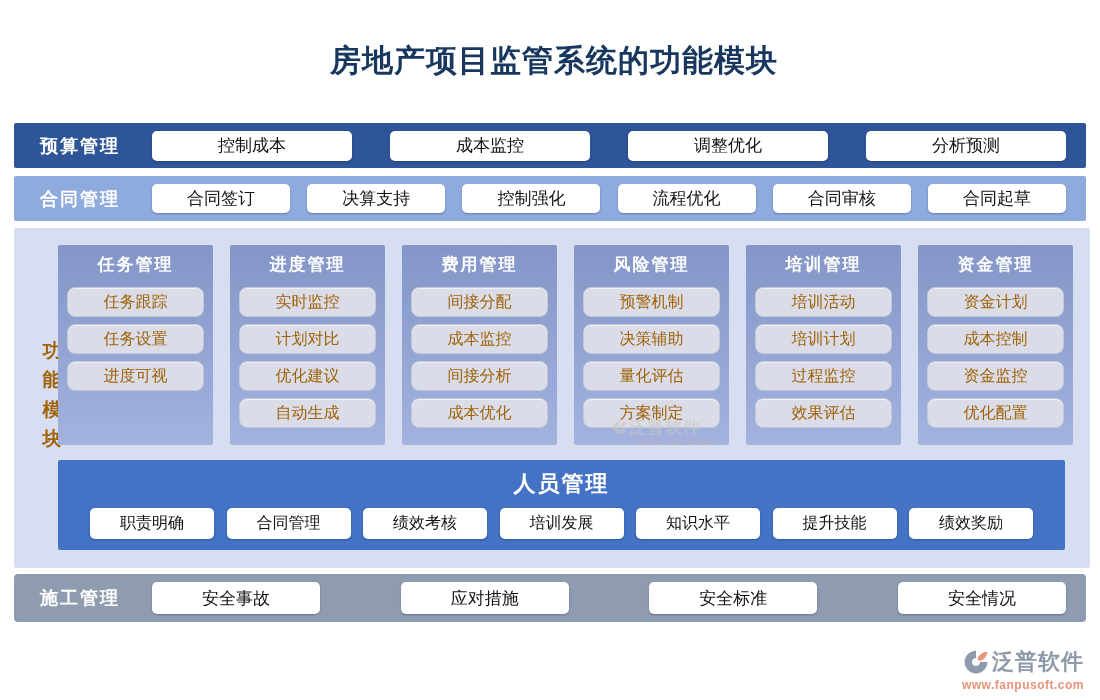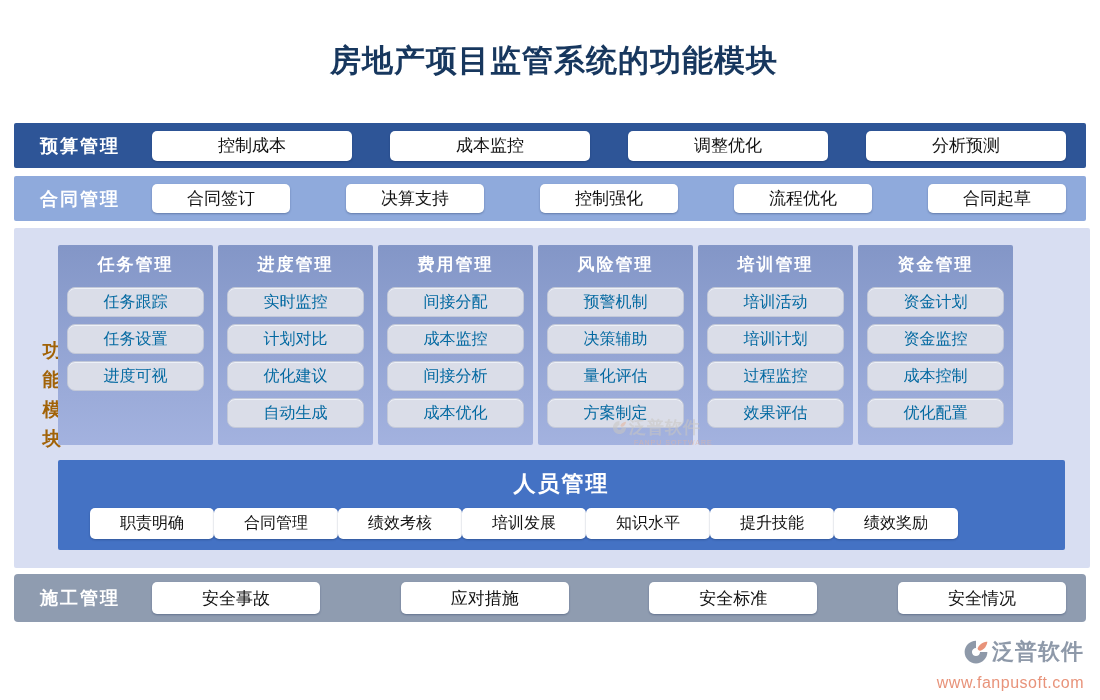--- a/index.html
+++ b/index.html
@@ -39,61 +39,61 @@
   
   .main-panel {
     position:absolute; left:14px; top:228px; width:1076px; height:340px;
     background:var(--panel-bg,#D8DEF2); border-radius:2px;
   }
   .side-label {
     position:absolute; left:26px; top:108px; width:24px;
     color:#a16207; font-size:19px; font-weight:bold; line-height:1.55;
     word-break:break-all; text-align:center;
   }
-  .columns { position:absolute; left:44px; top:17px; display:flex; gap:5px; }
+  .columns { position:absolute; left:44px; top:17px; display:flex; gap:17px; }
   .card {
     width:155px; height:200px; border-radius:2px; box-sizing:border-box; padding-top:7px;
     background:linear-gradient(180deg,var(--card-top,#8396C7) 0%,var(--card-bottom,#A3B2DF) 100%);
   }
   .card-header {
     text-align:center; color:#fff; font-weight:bold; font-size:17px;
     letter-spacing:2px; height:28px; line-height:26px;
   }
   .card-item {
     display:block; width:137px; height:30px; margin:7px auto 0;
     background:var(--card-item-bg,#DADDE8); border:1px solid #c2c8d8; border-radius:8px;
-    font-family:inherit; font-size:16px; color:#0369a1; cursor:pointer;
+    font-family:inherit; font-size:16px; color:#a16207; cursor:pointer;
     box-shadow:inset 0 1px 0 #eef1f7;
   }
   .personnel {
     position:absolute; left:44px; top:232px; width:1007px; height:90px;
     background:var(--personnel-bg,#4472C4); border-radius:2px;
   }
   .personnel-header {
     text-align:center; color:#fff; font-weight:bold; font-size:22px;
     letter-spacing:2px; padding-top:9px;
   }
   .personnel-buttons {
-    display:flex; align-items:center;
+    display:flex; justify-content:space-between; align-items:center;
     padding:9px 32px 0 32px;
   }
   .personnel .pill { width:124px; height:31px; font-size:16px; }
   
   .watermark {
     position:absolute; left:598px; top:188px; opacity:.55;
     display:flex; flex-direction:column; align-items:flex-start; pointer-events:none;
   }
   .wm-row { display:flex; align-items:center; gap:2px; }
   .wm-text { font-size:17px; font-weight:bold; color:#c9c6c2; letter-spacing:1px; }
   .wm-sub { font-size:7px; color:#e6b49b; letter-spacing:1px; margin-left:22px; }
   
   .footer { position:absolute; right:16px; bottom:8px; text-align:right; }
   .logo-row { display:flex; align-items:center; justify-content:flex-end; gap:3px; }
   .logo-text { font-size:22px; font-weight:bold; color:var(--logo-text,#8E99A9); letter-spacing:1px; }
-  .logo-url { font-size:16px; font-weight:normal; color:var(--logo-url,#E8937A); letter-spacing:.5px; margin-top:7px; }
+  .logo-url { font-size:12px; font-weight:bold; color:var(--logo-url,#E8937A); letter-spacing:.5px; margin-top:1px; }
 </style>
 </head>
 <body>
 
 <div class="page">
 
   <h1 class="title">房地产项目监管系统的功能模块</h1>
 
   <div id="band-budget" class="band">
     <span class="band-label">预算管理</span>
@@ -105,20 +105,21 @@
       </div>
   </div>
 
   <div id="band-contract" class="band">
     <span class="band-label">合同管理</span>
     <div class="band-buttons" id="contract-buttons">
         <button class="pill">合同签订</button>
         <button class="pill">决算支持</button>
         <button class="pill">控制强化</button>
         <button class="pill">流程优化</button>
+        <button class="pill">合同审核</button>
         <button class="pill">合同起草</button>
       </div>
   </div>
 
   <div class="main-panel">
     <div class="side-label">功能模块</div>
     <div class="columns" id="columns">
         <div class="card">
           <div class="card-header">任务管理</div>
           <button class="card-item">任务跟踪</button>
@@ -149,22 +150,22 @@
         <div class="card">
           <div class="card-header">培训管理</div>
           <button class="card-item">培训活动</button>
           <button class="card-item">培训计划</button>
           <button class="card-item">过程监控</button>
           <button class="card-item">效果评估</button>
         </div>
         <div class="card">
           <div class="card-header">资金管理</div>
           <button class="card-item">资金计划</button>
+          <button class="card-item">成本控制</button>
           <button class="card-item">资金监控</button>
-          <button class="card-item">成本控制</button>
           <button class="card-item">优化配置</button>
         </div>
       </div>
     <div class="personnel">
       <div class="personnel-header">人员管理</div>
       <div class="personnel-buttons" id="personnel-buttons">
           <button class="pill">职责明确</button>
           <button class="pill">合同管理</button>
           <button class="pill">绩效考核</button>
           <button class="pill">培训发展</button>

